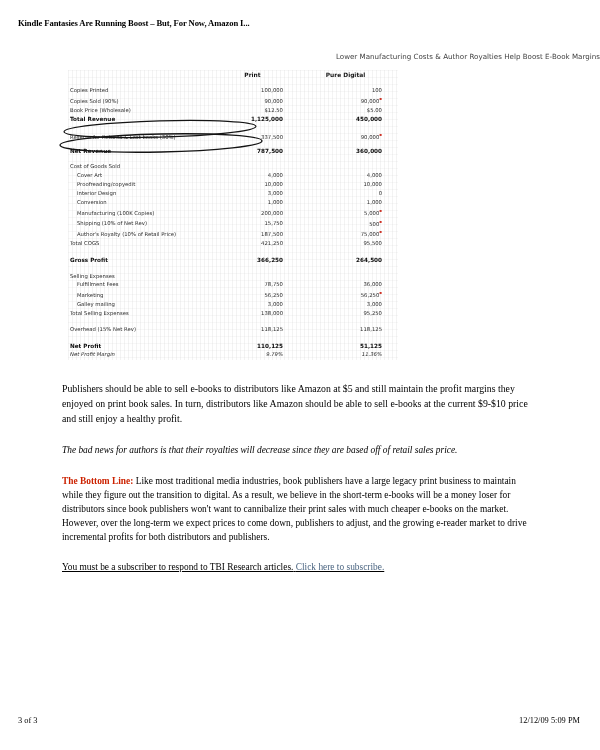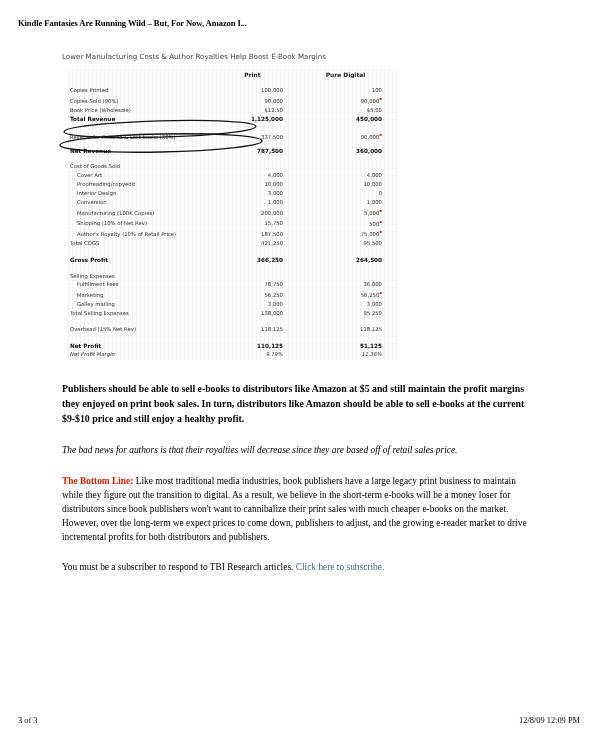--- a/index.html
+++ b/index.html
@@ -49,20 +49,21 @@
     top: 44px;
     width: 600px;
   }
 
   .chart-caption {
     margin: 8px 0 0 62px;
     font-family: "DejaVu Sans", sans-serif;
     font-size: 7.1px;
     color: #3d3d3d;
     letter-spacing: 0.02px;
+    text-align: right;
   }
 
   
   .sheet-wrap {
     position: relative;
     margin: 9px 0 0 68px;
     width: 330px;
   }
   table.sheet {
     border-collapse: collapse;
@@ -123,29 +124,29 @@
   }
 
   
   .para {
     margin: 0 62px 0 62px;
     font-size: 9.4px;
     line-height: 1.48;
     text-align: left;
   }
   .para.lead {
-    font-weight: bold;
+    font-weight: normal;
     font-size: 9.8px;
     margin-top: 22px;
     line-height: 1.52;
     width: 470px;
   }
   .para.plain { margin-top: 17px; font-style: italic; }
   .para.bottom-line { margin-top: 18px; width: 472px; }
-  .para.subscribe { margin-top: 16px; }
+  .para.subscribe { margin-top: 16px; text-decoration: underline; }
 
   .red-lead {
     color: #cc2200;
     font-weight: bold;
   }
   .link {
     color: #4a6480;
     text-decoration: none;
   }
 
@@ -157,21 +158,21 @@
     width: 600px;
     font-size: 8.4px;
   }
   .page-footer .pf-left  { position: absolute; left: 18px; }
   .page-footer .pf-right { position: absolute; right: 20px; }
 </style>
 </head>
 <body>
 
 <div class="print-header">
-  <div class="ph-title">Kindle Fantasies Are Running Wild – But, For Now, Amazon I...</div>
+  <div class="ph-title">Kindle Fantasies Are Running Boost – But, For Now, Amazon I...</div>
 </div>
 
 <div class="content">
 
   <div class="chart-caption">Lower Manufacturing Costs &amp; Author Royalties Help Boost E-Book Margins</div>
 
   <div class="sheet-wrap">
     <div class="grid-overlay"></div>
     <table class="sheet">
       <tbody id="sheet-body">
@@ -344,14 +345,14 @@
   </p>
 
   <p class="para subscribe">
     <span>You must be a subscriber to respond to TBI Research articles.</span>
     <a href="#" class="link">Click here to subscribe.</a>
   </p>
 </div>
 
 <div class="page-footer">
   <span class="pf-left">3 of 3</span>
-  <span class="pf-right">12/8/09 12:09 PM</span>
+  <span class="pf-right">12/12/09 5:09 PM</span>
 </div>
 
 </body></html>

